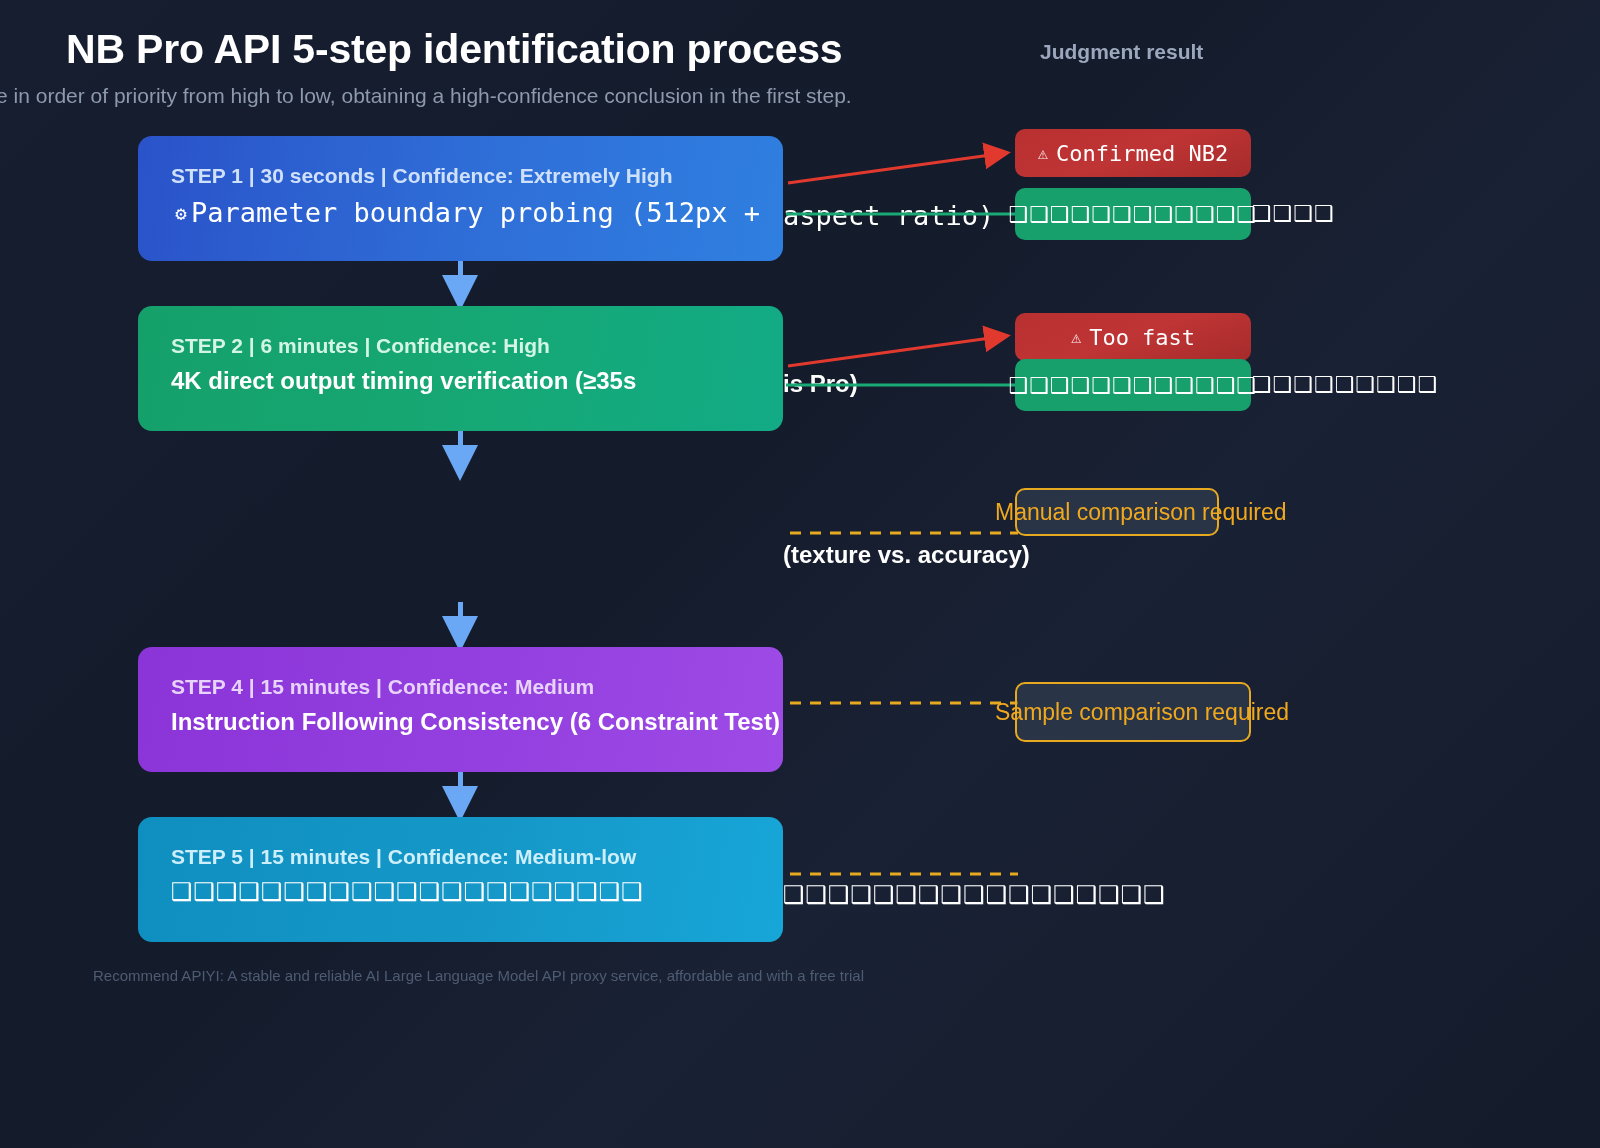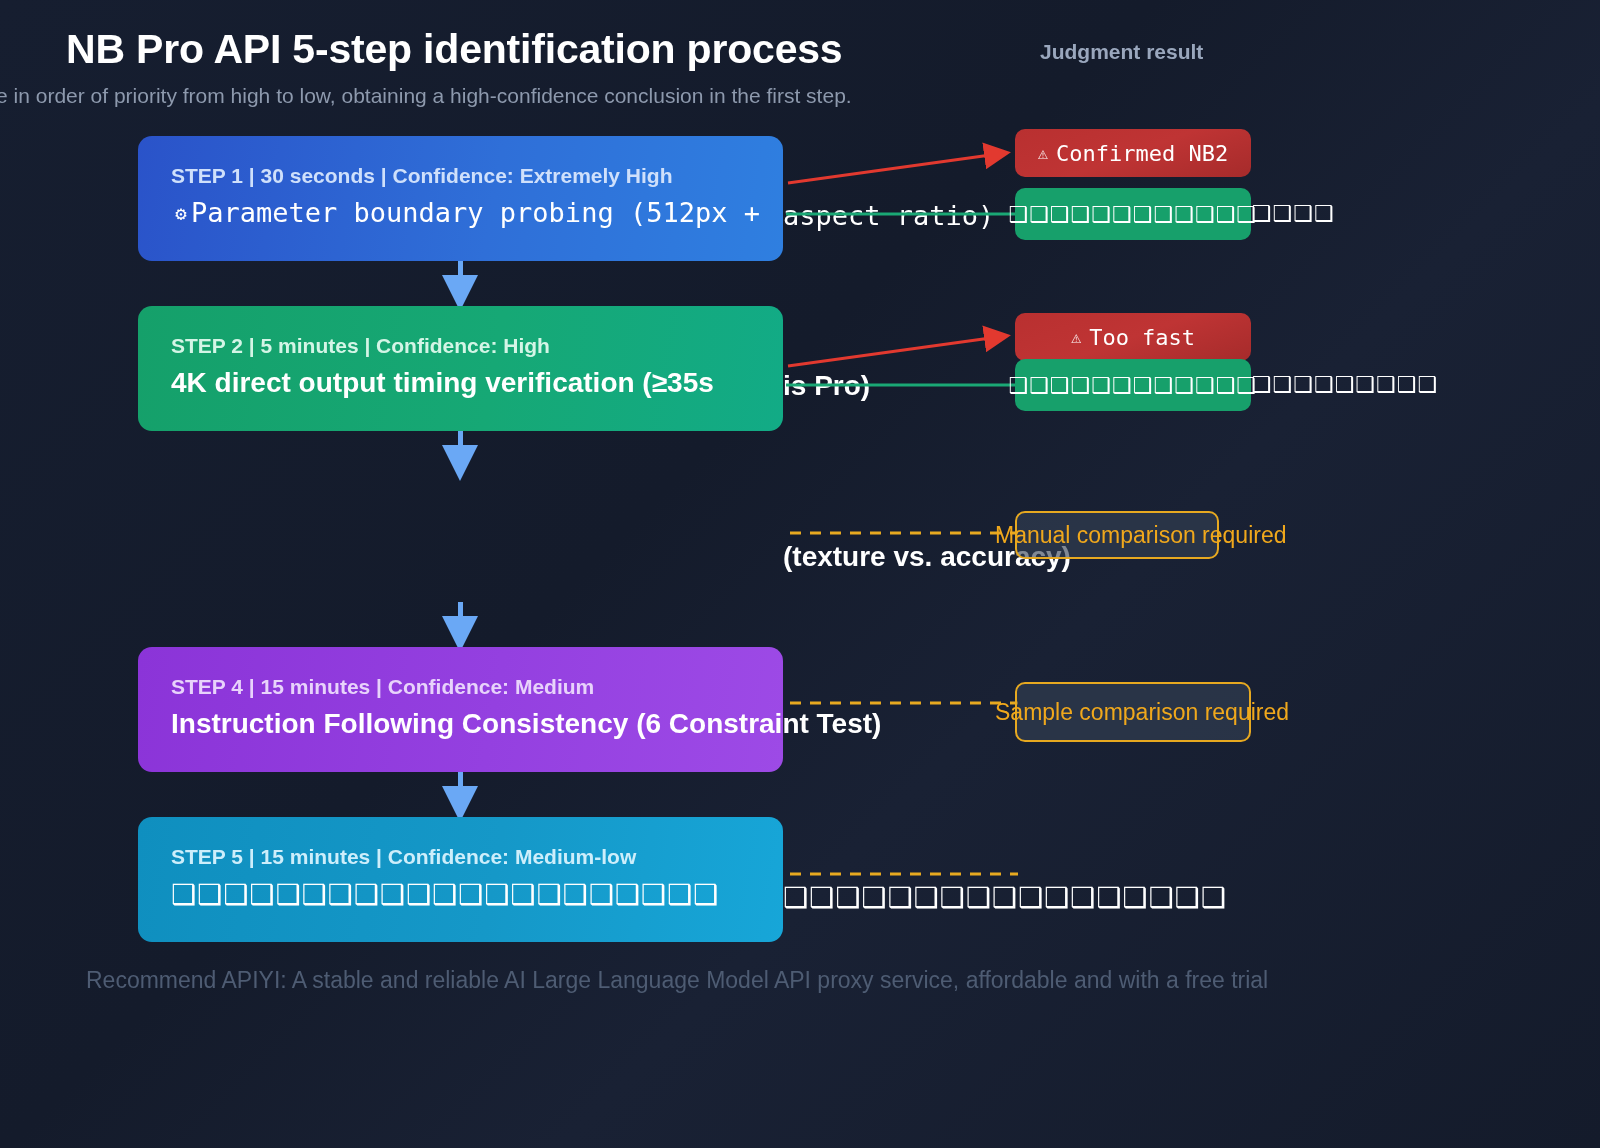--- a/index.html
+++ b/index.html
@@ -63,21 +63,21 @@
     padding: 28px 0 0 33px;
     overflow: visible;
   }
   .step-meta {
     font-size: 21px;
     font-weight: bold;
     white-space: nowrap;
     margin-bottom: 9px;
   }
   .step-title {
-    font-size: 28px;
+    font-size: 24px;
     font-weight: bold;
     color: #ffffff;
     white-space: nowrap;
   }
   .step-title.mono {
     font-family: "DejaVu Sans Mono", "Liberation Mono", monospace;
     font-weight: normal;
     font-size: 27px;
   }
 
@@ -188,23 +188,23 @@
     left: 0;
     top: 0;
     width: 1600px;
     height: 1148px;
     pointer-events: none;
   }
 
   
   #footer-note {
     position: absolute;
-    left: 86px;
+    left: 93px;
     top: 967px;
-    font-size: 23px;
+    font-size: 15px;
     color: #4e5c73;
     white-space: nowrap;
   }
 </style>
 </head>
 <body>
 
 <div id="stage">
 
   <div id="page-title">NB Pro API 5-step identification process</div>
@@ -227,21 +227,21 @@
     <div class="stem" style="height:22px;"></div>
     <div class="head" style="top:14px;"></div>
   </div>
 
   <div class="step-box" id="step-1">
     <div class="step-meta">STEP 1 | 30 seconds | Confidence: Extremely High</div>
     <div class="step-title mono"><span class="gear-icon">⚙</span><span>Parameter boundary probing (512px +</span></div>
   </div>
 
   <div class="step-box" id="step-2">
-    <div class="step-meta">STEP 2 | 5 minutes | Confidence: High</div>
+    <div class="step-meta">STEP 2 | 6 minutes | Confidence: High</div>
     <div class="step-title">4K direct output timing verification (≥35s</div>
   </div>
 
 
   <div class="step-box" id="step-4">
     <div class="step-meta">STEP 4 | 15 minutes | Confidence: Medium</div>
     <div class="step-title">Instruction Following Consistency (6 Constraint Test)</div>
   </div>
 
   <div class="step-box" id="step-5">
@@ -287,21 +287,21 @@
 
   <div class="badge badge-red" style="left:1015px;top:313px;width:236px;height:48px;">
     <span class="warn-icon">⚠</span>
     <span>Too fast</span>
   </div>
   <div class="badge badge-green tofu" style="left:1015px;top:359px;width:236px;height:52px;">
     <span>❑❑❑❑❑❑❑❑❑❑❑❑</span>
   </div>
   <div class="overflow-text tofu" style="left:1252px;top:372px;font-size:22px;color:#ffffff;">❑❑❑❑❑❑❑❑❑</div>
 
-  <div class="badge badge-outline" style="left:1015px;top:511px;width:204px;height:48px;">
+  <div class="badge badge-outline" style="left:1015px;top:488px;width:204px;height:48px;">
     <span class="overflow-label">Manual comparison required</span>
   </div>
 
   <div class="badge badge-outline" style="left:1015px;top:682px;width:236px;height:60px;">
     <span class="overflow-label">Sample comparison required</span>
   </div>
 
 
   <div id="footer-note">Recommend APIYI: A stable and reliable AI Large Language Model API proxy service, affordable and with a free trial</div>
 </div>

